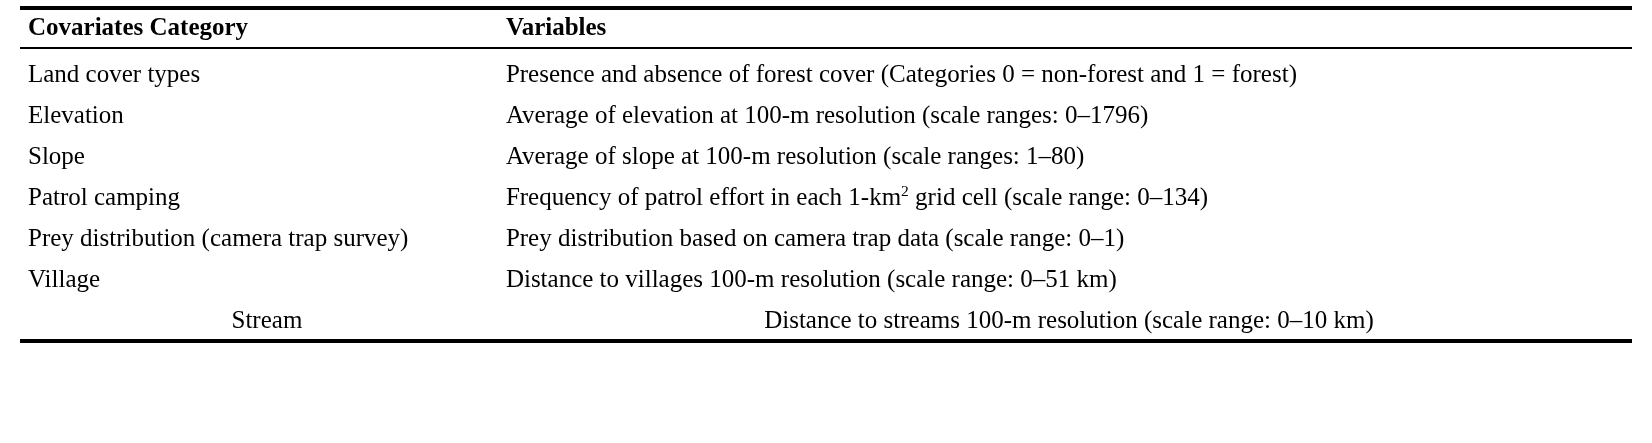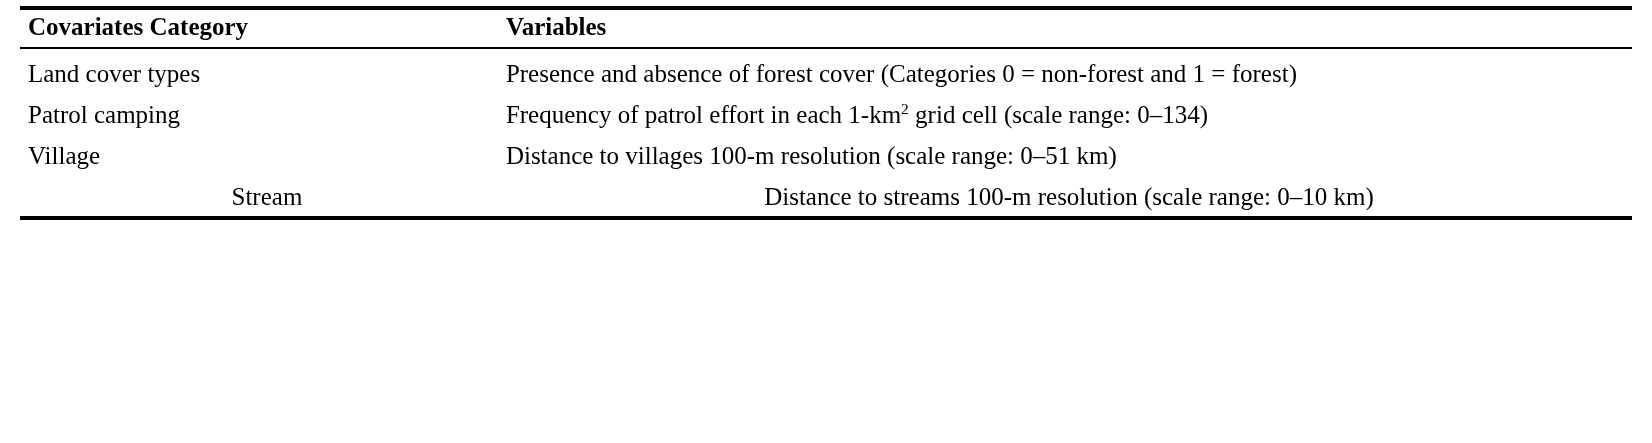--- a/index.html
+++ b/index.html
@@ -74,22 +74,34 @@
         <th class="col-cat">Covariates Category</th>
         <th class="col-var">Variables</th>
       </tr>
     </thead>
     <tbody>
       <tr>
         <td class="col-cat">Land cover types</td>
         <td class="col-var"><span>Presence and absence of forest cover (Categories 0 = non-forest and 1 = forest)</span></td>
       </tr>
       <tr>
+        <td class="col-cat">Elevation</td>
+        <td class="col-var"><span>Average of elevation at 100-m resolution (scale ranges: 0–1796)</span></td>
+      </tr>
+      <tr>
+        <td class="col-cat">Slope</td>
+        <td class="col-var"><span>Average of slope at 100-m resolution (scale ranges: 1–80)</span></td>
+      </tr>
+      <tr>
         <td class="col-cat">Patrol camping</td>
         <td class="col-var"><span>Frequency of patrol effort in each 1-km</span><sup>2</sup><span> grid cell (scale range: 0–134)</span></td>
+      </tr>
+      <tr>
+        <td class="col-cat">Prey distribution (camera trap survey)</td>
+        <td class="col-var"><span>Prey distribution based on camera trap data (scale range: 0–1)</span></td>
       </tr>
       <tr>
         <td class="col-cat">Village</td>
         <td class="col-var"><span>Distance to villages 100-m resolution (scale range: 0–51 km)</span></td>
       </tr>
       <tr>
         <td class="col-cat">Stream</td>
         <td class="col-var"><span>Distance to streams 100-m resolution (scale range: 0–10 km)</span></td>
       </tr>
     </tbody>

